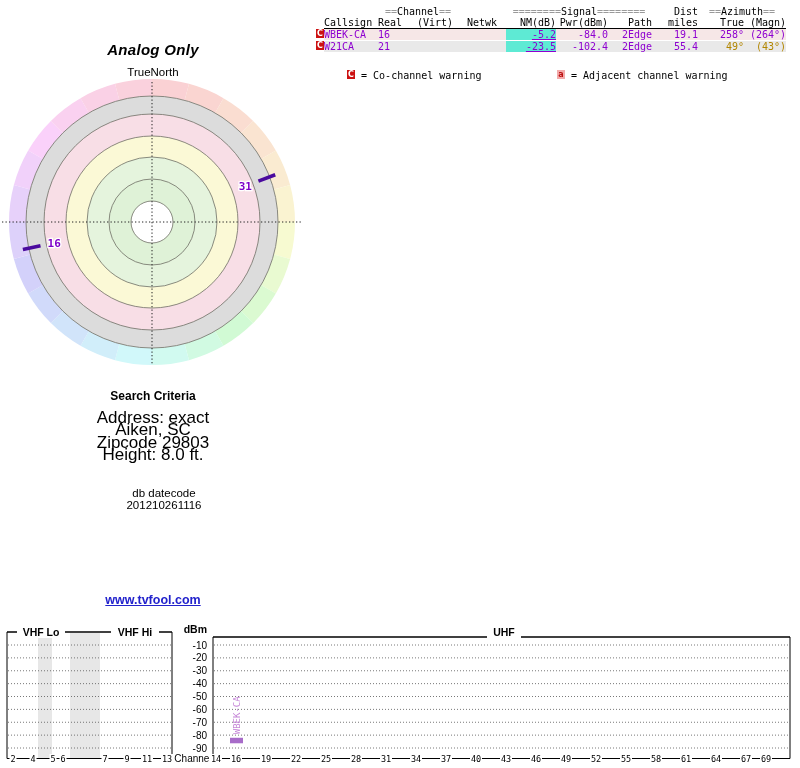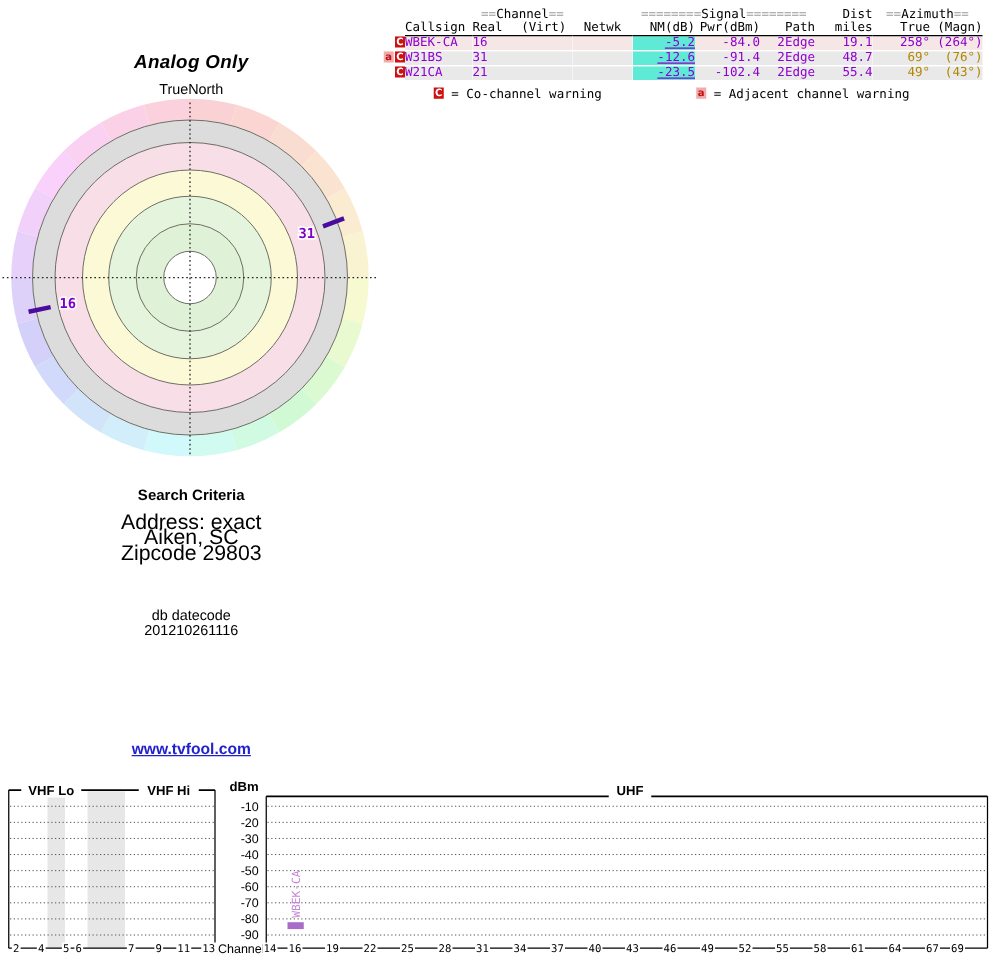--- a/index.html
+++ b/index.html
@@ -31,21 +31,21 @@
   .badge-a{background:#f3aaaa;color:#bb1111;}
   #legend{position:absolute;left:306px;top:70px;width:490px;height:14px;
           font-family:"DejaVu Sans Mono",monospace;font-size:10px;}
   .legend-item{position:absolute;top:0;white-space:nowrap;}
 
   
   #search-title{position:absolute;left:0;top:389px;width:306px;text-align:center;
                 font-size:12px;font-weight:bold;}
   #search-lines{position:absolute;left:0;top:412px;width:306px;text-align:center;
                 font-size:17px;line-height:12.4px;}
-  #db-lines{position:absolute;left:0;top:487px;width:306px;text-align:center;
+  #db-lines{position:absolute;left:11px;top:487px;width:306px;text-align:center;
             font-size:11.5px;line-height:12.4px;}
 
   
   #site-link-wrap{position:absolute;left:0;top:590px;width:306px;text-align:center;}
   #site-link{color:#2222cc;font-size:12.5px;font-weight:bold;text-decoration:underline;cursor:pointer;}
 
   
   #bands-svg{position:absolute;left:0;top:620px;}
 </style>
 </head>
@@ -141,33 +141,20 @@
           <td class="c"></td>
           <td class="c"></td>
           <td class="r nmbg">-5.2</td>
           <td class="r">-84.0</td>
           <td class="r">2Edge</td>
           <td class="r">19.1</td>
           <td class="r az" style="color: rgb(142, 0, 208);">258°</td>
           <td class="r az" style="color: rgb(142, 0, 208);">(264°)</td>
         </tr>
         <tr style="--rowbg: #e9e9e9;">
-          <td class="icon-cell"><span class="badge badge-a">a</span><span class="badge badge-C">C</span></td>
-          <td class="l">W31BS</td>
-          <td class="l">31</td>
-          <td class="c"></td>
-          <td class="c"></td>
-          <td class="r nmbg">-12.6</td>
-          <td class="r">-91.4</td>
-          <td class="r">2Edge</td>
-          <td class="r">48.7</td>
-          <td class="r az" style="color: rgb(178, 134, 0);">69°</td>
-          <td class="r az" style="color: rgb(178, 134, 0);">(76°)</td>
-        </tr>
-        <tr style="--rowbg: #e9e9e9;">
           <td class="icon-cell"><span class="badge badge-C">C</span></td>
           <td class="l">W21CA</td>
           <td class="l">21</td>
           <td class="c"></td>
           <td class="c"></td>
           <td class="r nmbg">-23.5</td>
           <td class="r">-102.4</td>
           <td class="r">2Edge</td>
           <td class="r">55.4</td>
           <td class="r az" style="color: rgb(178, 134, 0);">49°</td>
@@ -179,20 +166,21 @@
   <div id="legend">
     <span class="legend-item" style="left:40px"><span class="badge badge-C">C</span> <span>= Co-channel warning</span></span>
     <span class="legend-item" style="left:250px"><span class="badge badge-a">a</span> <span>= Adjacent channel warning</span></span>
   </div>
 
   <div id="search-title">Search Criteria</div>
   <div id="search-lines">
       <div>Address: exact</div>
       <div>Aiken, SC</div>
       <div>Zipcode 29803</div>
+      <div>Height: 8.0 ft.</div>
     </div>
   <div id="db-lines">
       <div>db datecode</div>
       <div>201210261116</div>
     </div>
 
   <div id="site-link-wrap">
     <a id="site-link">www.tvfool.com</a>
   </div>
 

